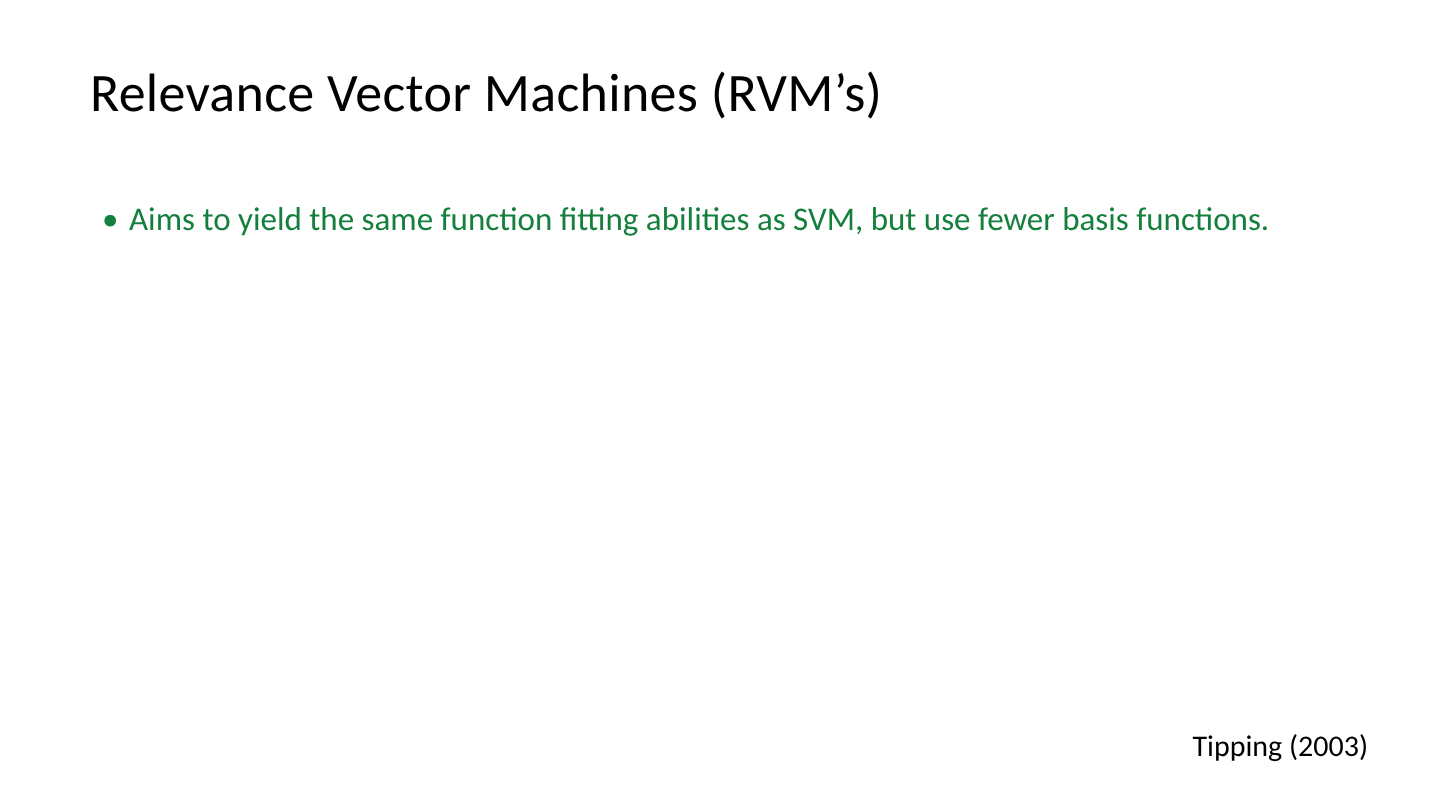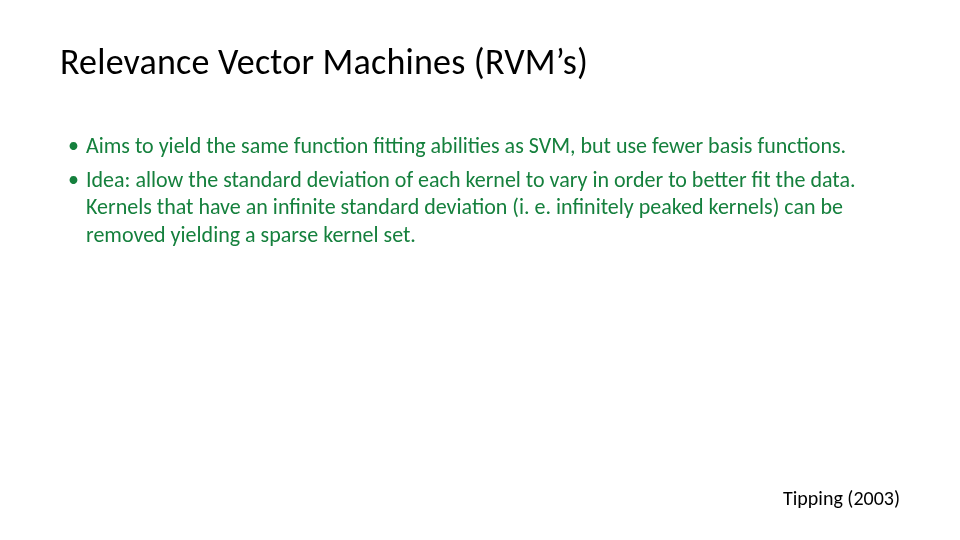--- a/index.html
+++ b/index.html
@@ -44,28 +44,27 @@
     }
     .bullet-item::before {
       content: "•";
       position: absolute;
       left: 0;
       top: 0;
     }
     .citation {
       position: absolute;
       bottom: 30px;
-      right: 60px;
+      right: 48px;
       font-size: 20px;
       color: #000000;
     }
   </style>
 </head>
 <body>
 
 <div class="slide">
   <h1 class="title">Relevance Vector Machines (RVM’s)</h1>
   <ul class="bullets">
     <li class="bullet-item">Aims to yield the same function fitting abilities as SVM, but use fewer basis functions.</li>
-    <li class="bullet-item">Idea: allow the standard deviation of each kernel to vary in order to better fit the data. Kernels that have an infinite standard deviation (i. e. infinitely peaked kernels) can be removed yielding a sparse kernel set.</li>
   </ul>
   <div class="citation">Tipping (2003)</div>
 </div>
 
 </body></html>

